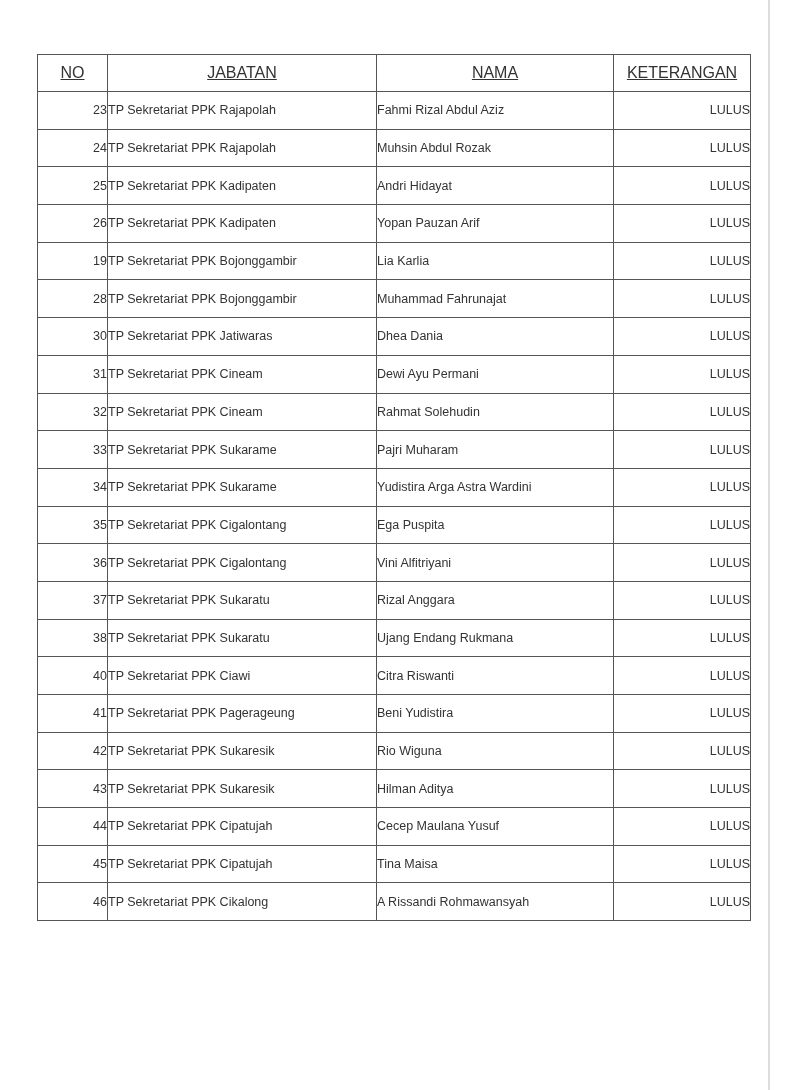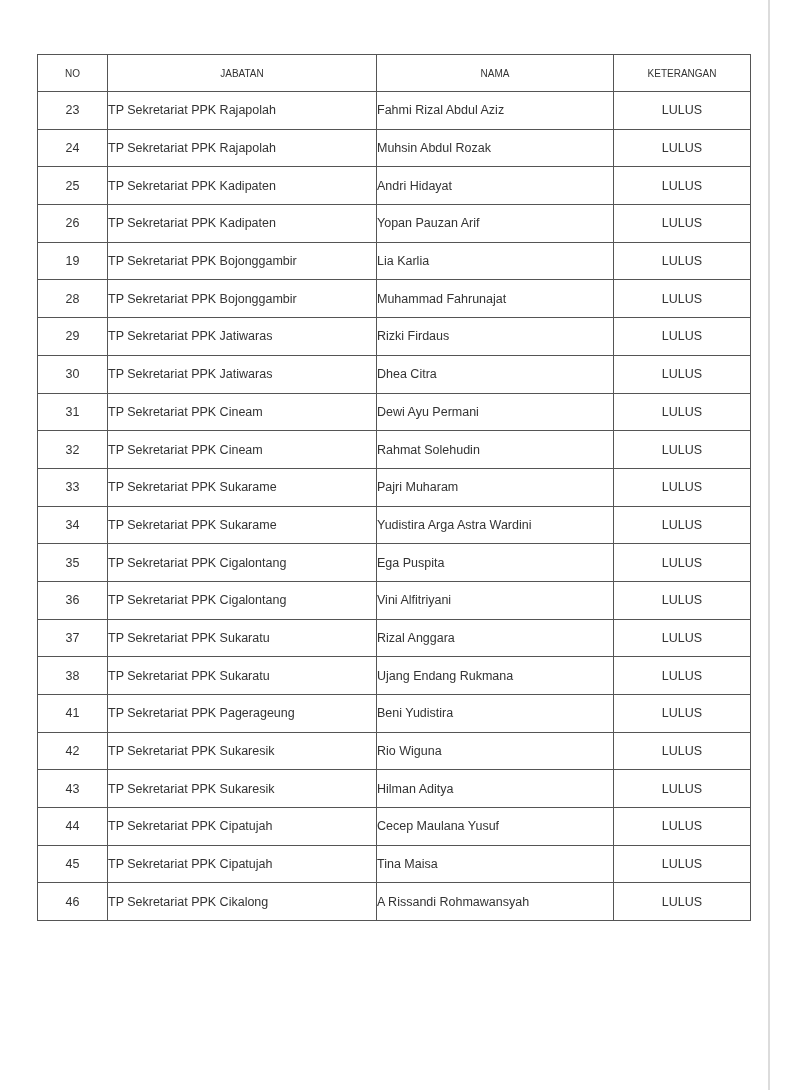--- a/index.html
+++ b/index.html
@@ -37,27 +37,28 @@
       border: 1.3px solid #555555;
       height: 36.7px;
       padding: 0;
       font-weight: normal;
       white-space: nowrap;
       overflow: hidden;
     }
     table.doc-table th {
       height: 36px;
       text-align: center;
-      font-size: 10px;
+      font-size: 16px;
+      text-decoration: underline;
     }
     col.c-no { width: 70px; }
     col.c-jab { width: 269px; }
     col.c-nama { width: 237px; }
     col.c-ket { width: 137px; }
-    td.no, td.ket { text-align: center; }
+    td.no, td.ket { text-align: right; }
     td.jab, td.nama { text-align: left; padding-left: 3px; }
   </style>
 </head>
 <body>
 
 <div class="page-edge"></div>
 
 <table class="doc-table">
   <colgroup>
     <col class="c-no">
@@ -104,29 +105,23 @@
         <td class="nama">Lia Karlia</td>
         <td class="ket">LULUS</td>
       </tr>
       <tr>
         <td class="no">28</td>
         <td class="jab">TP Sekretariat PPK Bojonggambir</td>
         <td class="nama">Muhammad Fahrunajat</td>
         <td class="ket">LULUS</td>
       </tr>
       <tr>
-        <td class="no">29</td>
-        <td class="jab">TP Sekretariat PPK Jatiwaras</td>
-        <td class="nama">Rizki Firdaus</td>
-        <td class="ket">LULUS</td>
-      </tr>
-      <tr>
         <td class="no">30</td>
         <td class="jab">TP Sekretariat PPK Jatiwaras</td>
-        <td class="nama">Dhea Citra</td>
+        <td class="nama">Dhea Dania</td>
         <td class="ket">LULUS</td>
       </tr>
       <tr>
         <td class="no">31</td>
         <td class="jab">TP Sekretariat PPK Cineam</td>
         <td class="nama">Dewi Ayu Permani</td>
         <td class="ket">LULUS</td>
       </tr>
       <tr>
         <td class="no">32</td>
@@ -161,20 +156,26 @@
       <tr>
         <td class="no">37</td>
         <td class="jab">TP Sekretariat PPK Sukaratu</td>
         <td class="nama">Rizal Anggara</td>
         <td class="ket">LULUS</td>
       </tr>
       <tr>
         <td class="no">38</td>
         <td class="jab">TP Sekretariat PPK Sukaratu</td>
         <td class="nama">Ujang Endang Rukmana</td>
+        <td class="ket">LULUS</td>
+      </tr>
+      <tr>
+        <td class="no">40</td>
+        <td class="jab">TP Sekretariat PPK Ciawi</td>
+        <td class="nama">Citra Riswanti</td>
         <td class="ket">LULUS</td>
       </tr>
       <tr>
         <td class="no">41</td>
         <td class="jab">TP Sekretariat PPK Pagerageung</td>
         <td class="nama">Beni Yudistira</td>
         <td class="ket">LULUS</td>
       </tr>
       <tr>
         <td class="no">42</td>

